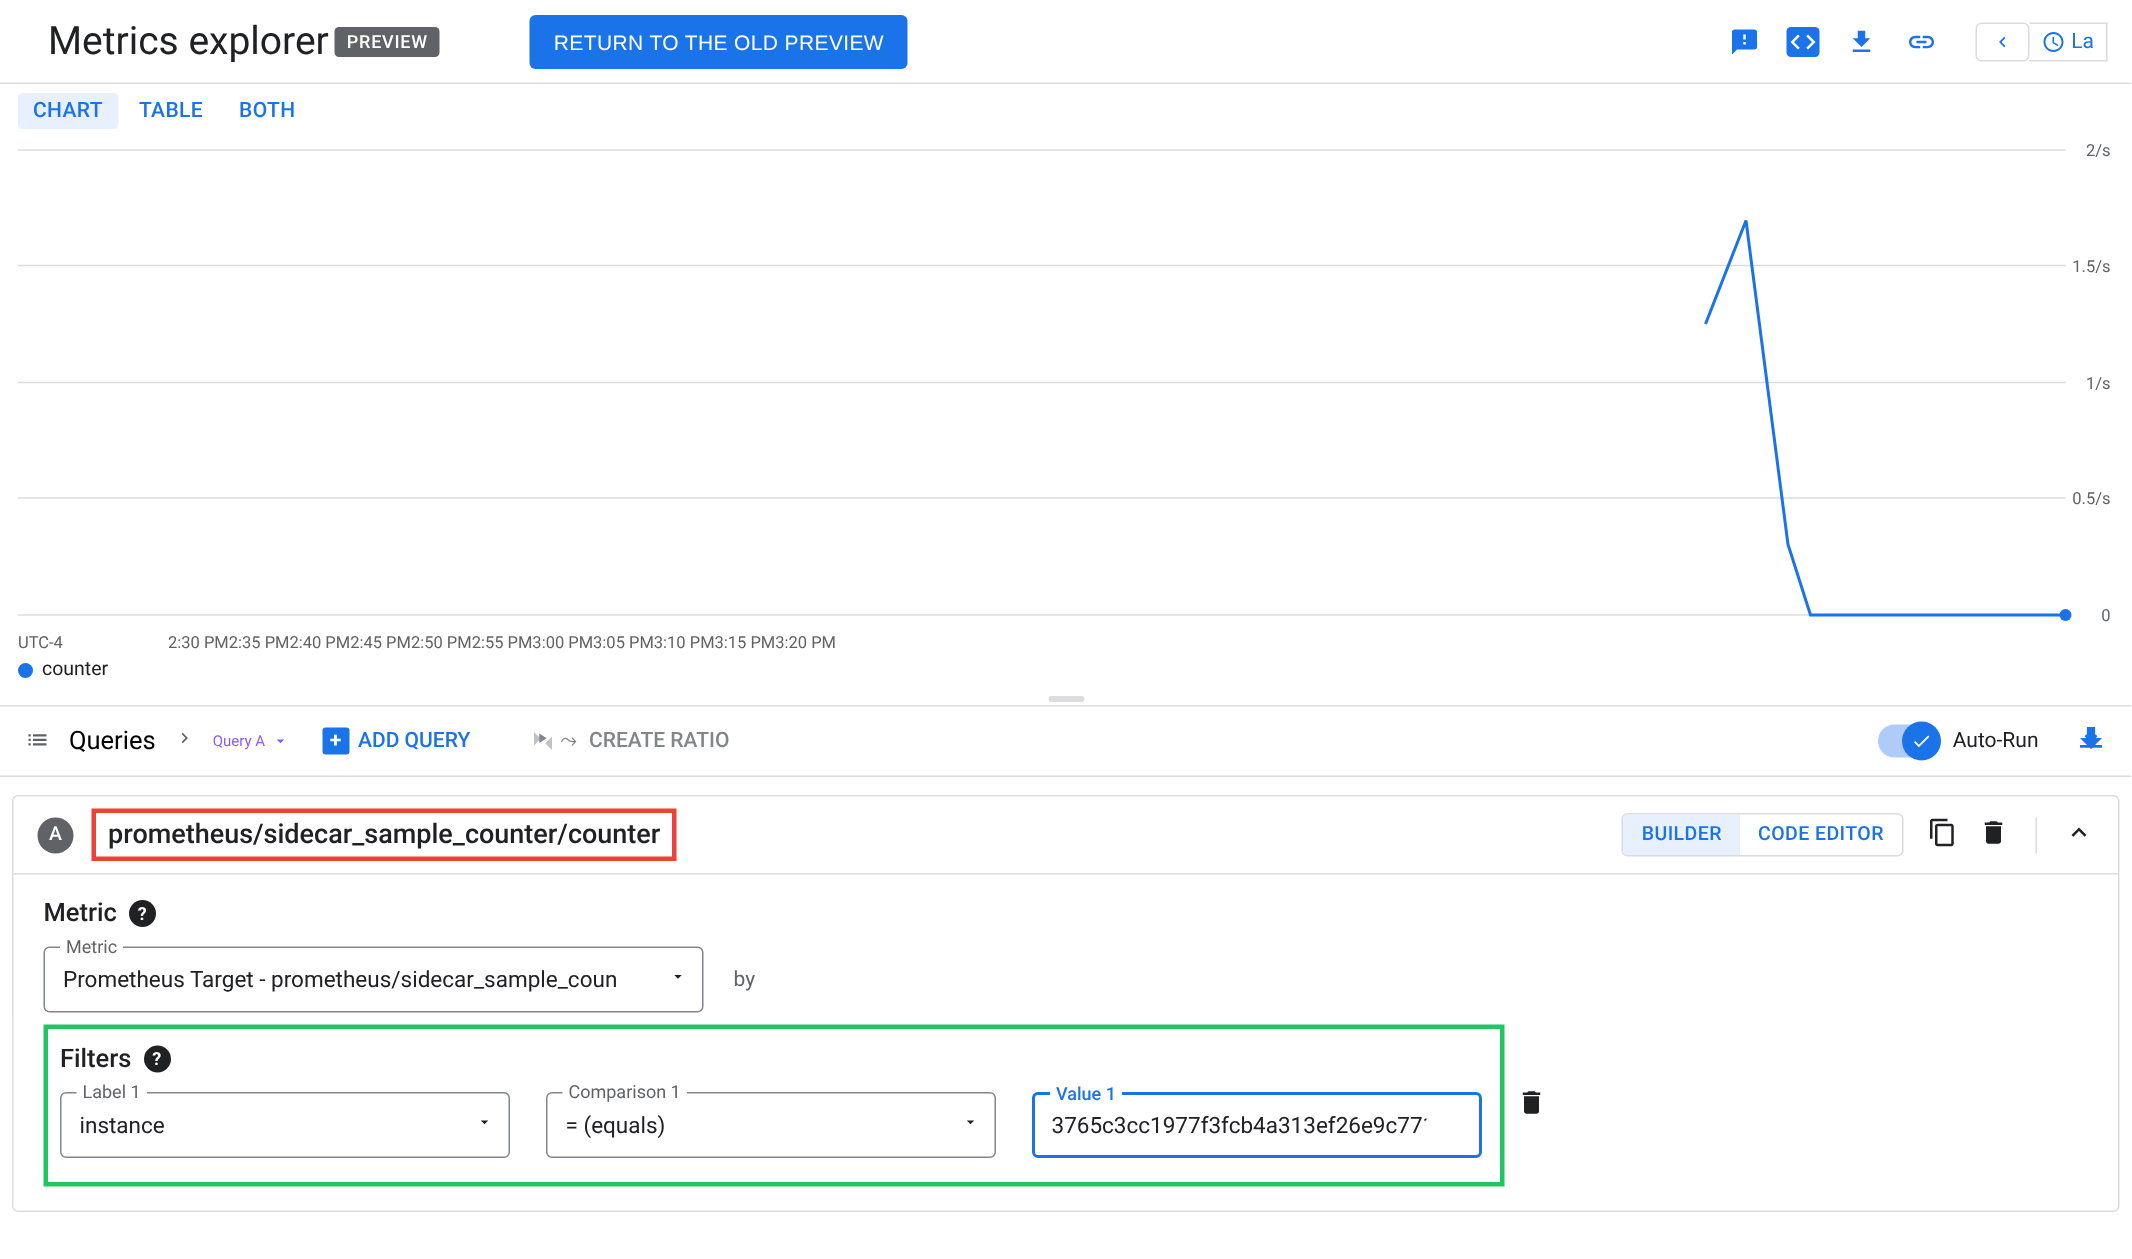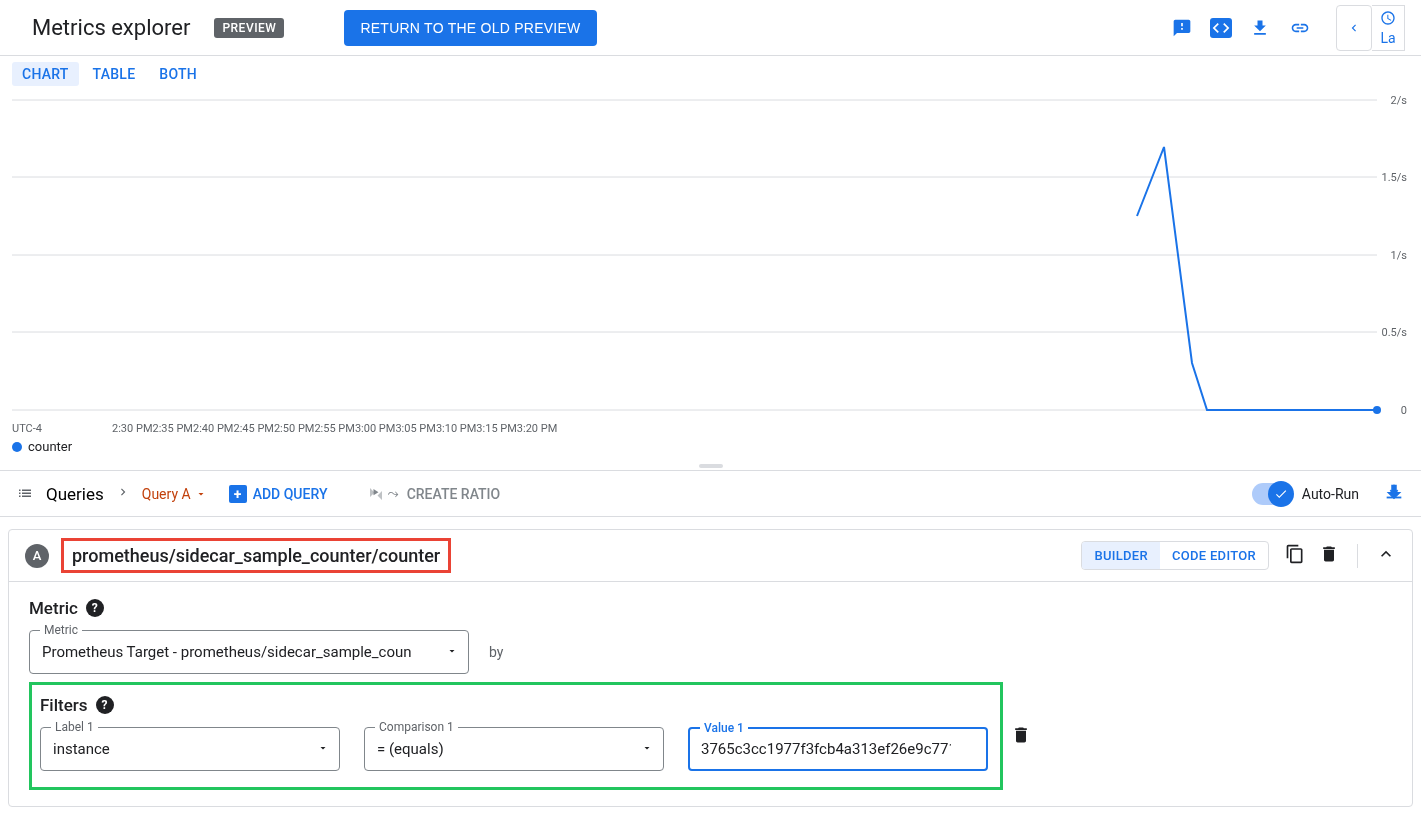--- a/index.html
+++ b/index.html
@@ -1,43 +1,43 @@
 <!DOCTYPE html>
 <html><head>
 <meta charset="utf-8">
 <style>
 * { box-sizing: border-box; margin: 0; padding: 0; }
 body { font-family: Roboto, Arial, sans-serif; font-size: 14px; color: #202124; background: #fff; width: 1421px; height: 839px; overflow: hidden; }
 .header { display: flex; align-items: center; padding: 8px 16px 8px 32px; border-bottom: 1px solid #dadce0; height: 56px; }
-.title { font-size: 22px; font-weight: 400; color: #202124; margin-right: 24px; }
+.title { font-size: 26px; font-weight: 400; color: #202124; margin-right: 4px; }
 .badge { background: #5f6368; color: #fff; font-size: 12px; font-weight: 500; padding: 3px 8px; border-radius: 3px; letter-spacing: 0.5px; }
 .return-btn { background: #1a73e8; color: #fff; border: none; font-size: 14px; font-weight: 500; padding: 10px 16px; border-radius: 4px; margin-left: 60px; letter-spacing: 0.25px; cursor: pointer; }
 .header-spacer { flex: 1; }
 .header-icons { display: flex; align-items: center; gap: 16px; }
 .icon-btn { color: #1a73e8; cursor: pointer; display: inline-flex; align-items: center; justify-content: center; width: 24px; height: 24px; }
 .icon-btn svg { width: 20px; height: 20px; }
 .nav-box { border: 1px solid #dadce0; border-radius: 4px; padding: 4px 10px; color: #1a73e8; cursor: pointer; display: inline-flex; align-items: center; }
-.pill-box { border: 1px solid #dadce0; border-left: none; padding: 4px 8px; color: #1a73e8; display: inline-flex; align-items: center; gap: 4px; flex-direction: column; }
+.pill-box { border: 1px solid #dadce0; border-left: none; padding: 4px 8px; color: #1a73e8; display: inline-flex; align-items: center; gap: 4px; }
 .tabs { display: flex; gap: 4px; padding: 6px 12px 6px 12px; }
 .tab { padding: 4px 10px; font-size: 14px; font-weight: 500; color: #1a73e8; cursor: pointer; border-radius: 3px; letter-spacing: 0.25px;}
 .tab.active { background: #e8f0fe; }
 .chart-area { position: relative; height: 330px; padding: 0 12px; }
 .chart-svg { width: 100%; height: 100%; }
 .grid-line { stroke: #dadce0; stroke-width: 1; }
 .data-line { stroke: #1a73e8; stroke-width: 2; fill: none; }
 .y-label { font-size: 11px; fill: #5f6368; }
 .legend { padding: 4px 12px 8px 12px; display: flex; align-items: center; gap: 6px; font-size: 13px; }
 .legend-dot { width: 10px; height: 10px; border-radius: 50%; background: #1a73e8; }
 .drag-bar { display: flex; justify-content: center; padding: 2px; }
 .drag-handle { width: 24px; height: 4px; background: #dadce0; border-radius: 2px; }
 .query-bar { display: flex; align-items: center; padding: 10px 16px; border-top: 1px solid #dadce0; border-bottom: 1px solid #dadce0; gap: 12px; }
 .qb-icon { color: #5f6368; display: inline-flex; }
 .qb-label { color: #000000; font-size: 17px; }
 .qb-chev { color: #5f6368; }
-.query-a { color: #c2410c; font-size: 14px; display: flex; align-items: center; gap: 4px; cursor: pointer; }
+.query-a { color: #8b5cf6; font-size: 10px; display: flex; align-items: center; gap: 4px; cursor: pointer; }
 .add-query { display: flex; align-items: center; gap: 6px; color: #1a73e8; font-weight: 500; font-size: 14px; cursor: pointer; margin-left: 10px; }
 .add-icon { background: #1a73e8; color: #fff; width: 18px; height: 18px; border-radius: 2px; display: inline-flex; align-items: center; justify-content: center; font-size: 14px; font-weight: bold;}
 .create-ratio { display: flex; align-items: center; gap: 6px; color: #80868b; font-weight: 500; font-size: 14px; cursor: pointer; margin-left: 28px; }
 .qb-spacer { flex: 1; }
 .toggle-wrap { display: flex; align-items: center; gap: 10px; }
 .toggle { width: 40px; height: 22px; background: #aecbfa; border-radius: 11px; position: relative; cursor: pointer; }
 .toggle-knob { position: absolute; right: -2px; top: -2px; width: 26px; height: 26px; background: #1a73e8; border-radius: 50%; display: flex; align-items: center; justify-content: center; color: #fff; }
 .autorun-label { font-size: 14px; color: #202124; }
 .run-icon { color: #1a73e8; margin-left: 12px; cursor: pointer; }
 .panel { margin: 12px 8px 0 8px; background: #fff; border: 1px solid #dadce0; border-radius: 4px; }

